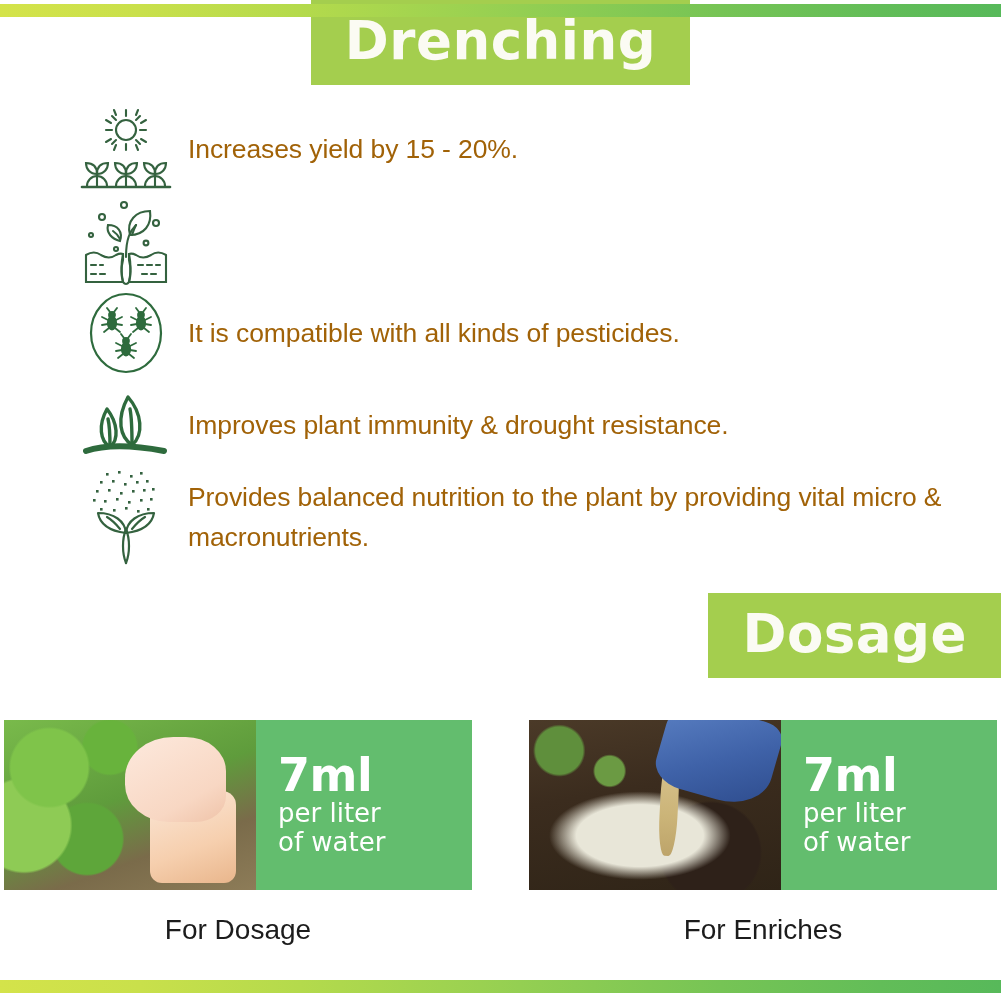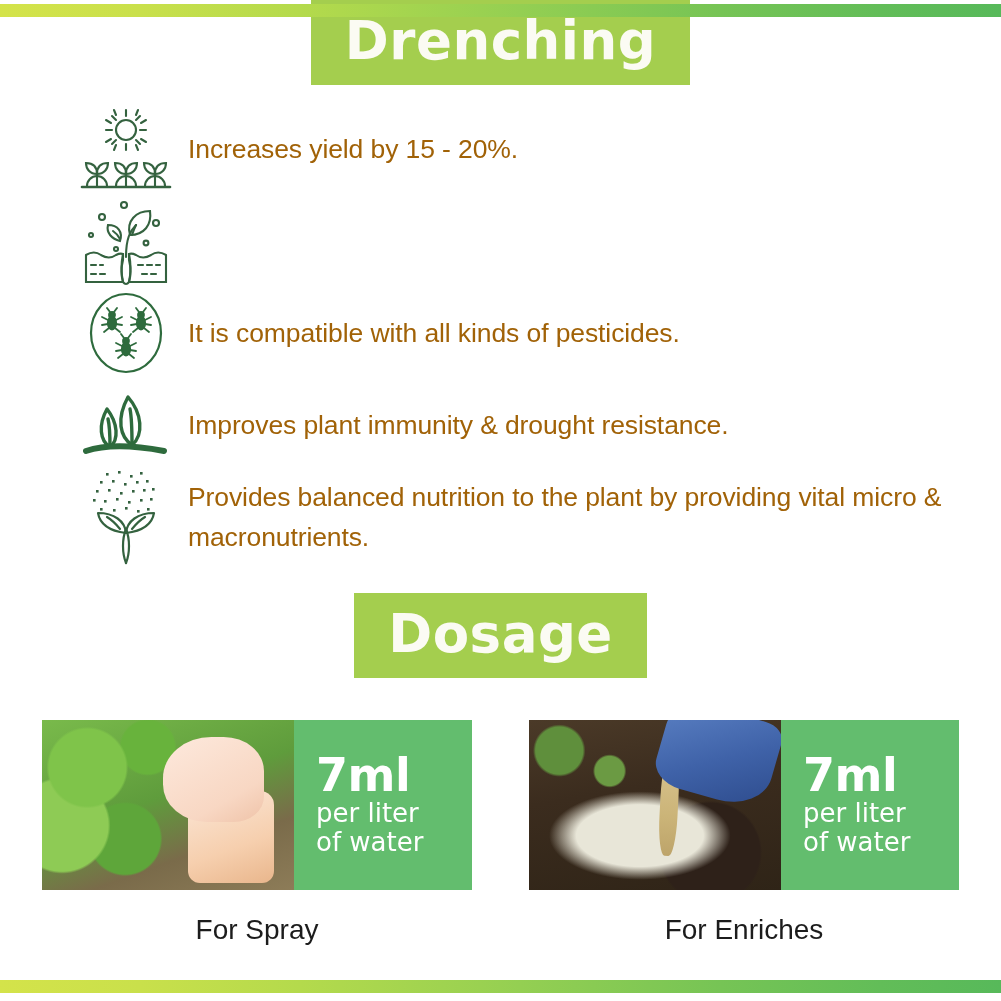--- a/index.html
+++ b/index.html
@@ -79,30 +79,30 @@
   .benefit-text {
     font-size: 26.5px;
     line-height: 1.52;
     color: #a16207;
     padding-left: 14px;
     font-family: "Liberation Sans", sans-serif;
     letter-spacing: -0.1px;
   }
 
   
-  #dosage-banner-wrap { margin-top: 30px; }
+  #dosage-banner-wrap { margin-top: 30px; justify-content: flex-end; }
 
   .dosage-cards {
     display: flex;
     justify-content: center;
     gap: 57px;
     margin-top: 42px;
   }
   .dosage-card {
-    width: 430px;
+    width: 468px;
   }
   .dosage-panel {
     display: flex;
     height: 170px;
     overflow: hidden;
   }
   .dosage-photo {
     flex: 0 0 252px;
     width: 252px;
     height: 170px;
@@ -390,21 +390,21 @@
       <div class="dosage-photo photo-spray">
         <div class="bottle"></div>
         <div class="hand"></div>
       </div>
       <div class="dosage-info">
         <div class="dose-amount">7ml</div>
         <div class="dose-line">per liter</div>
         <div class="dose-line">of water</div>
       </div>
     </div>
-    <div class="dosage-caption">For Spray</div>
+    <div class="dosage-caption">For Dosage</div>
   </div>
 
   <div class="dosage-card">
     <div class="dosage-panel">
       <div class="dosage-photo photo-drench">
         <div class="stream"></div>
         <div class="can"></div>
       </div>
       <div class="dosage-info">
         <div class="dose-amount">7ml</div>

